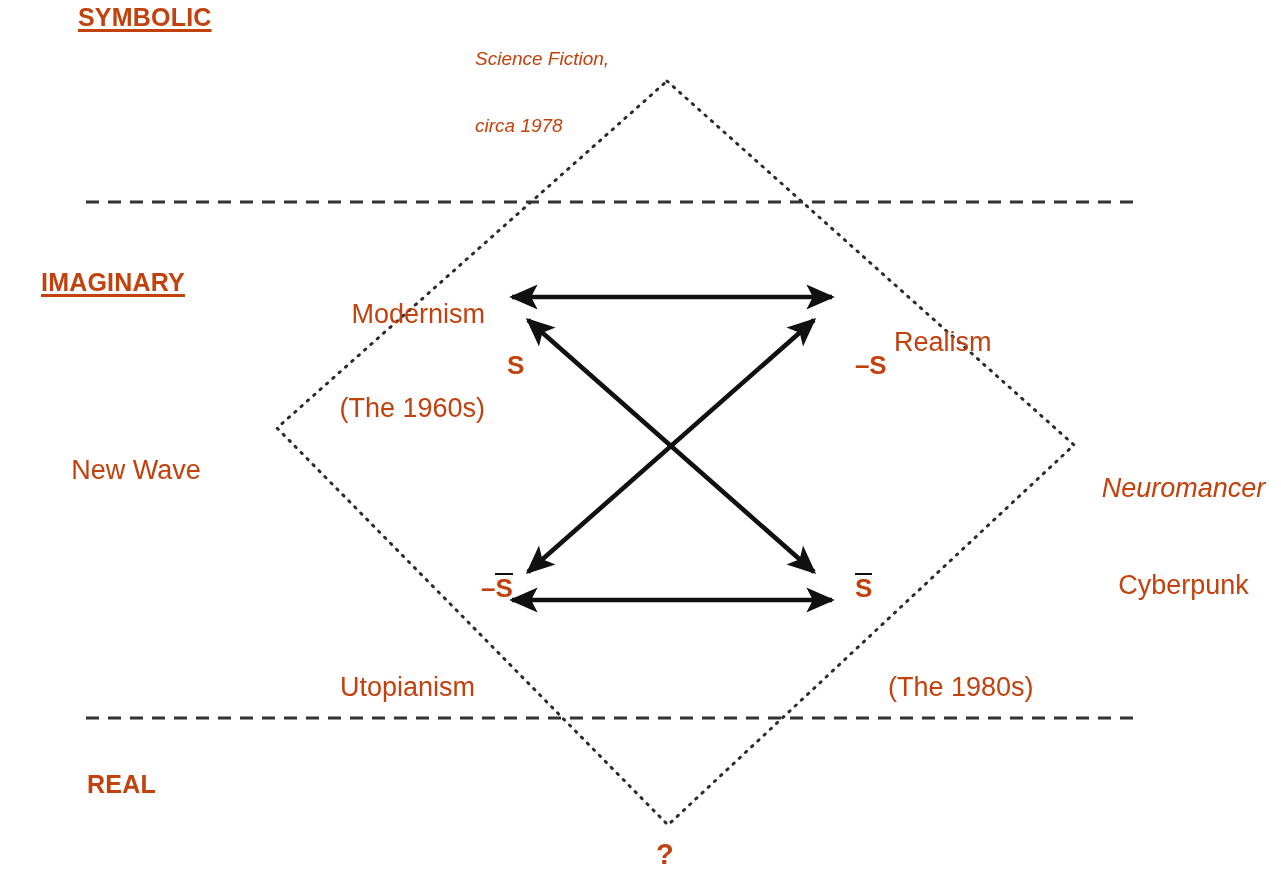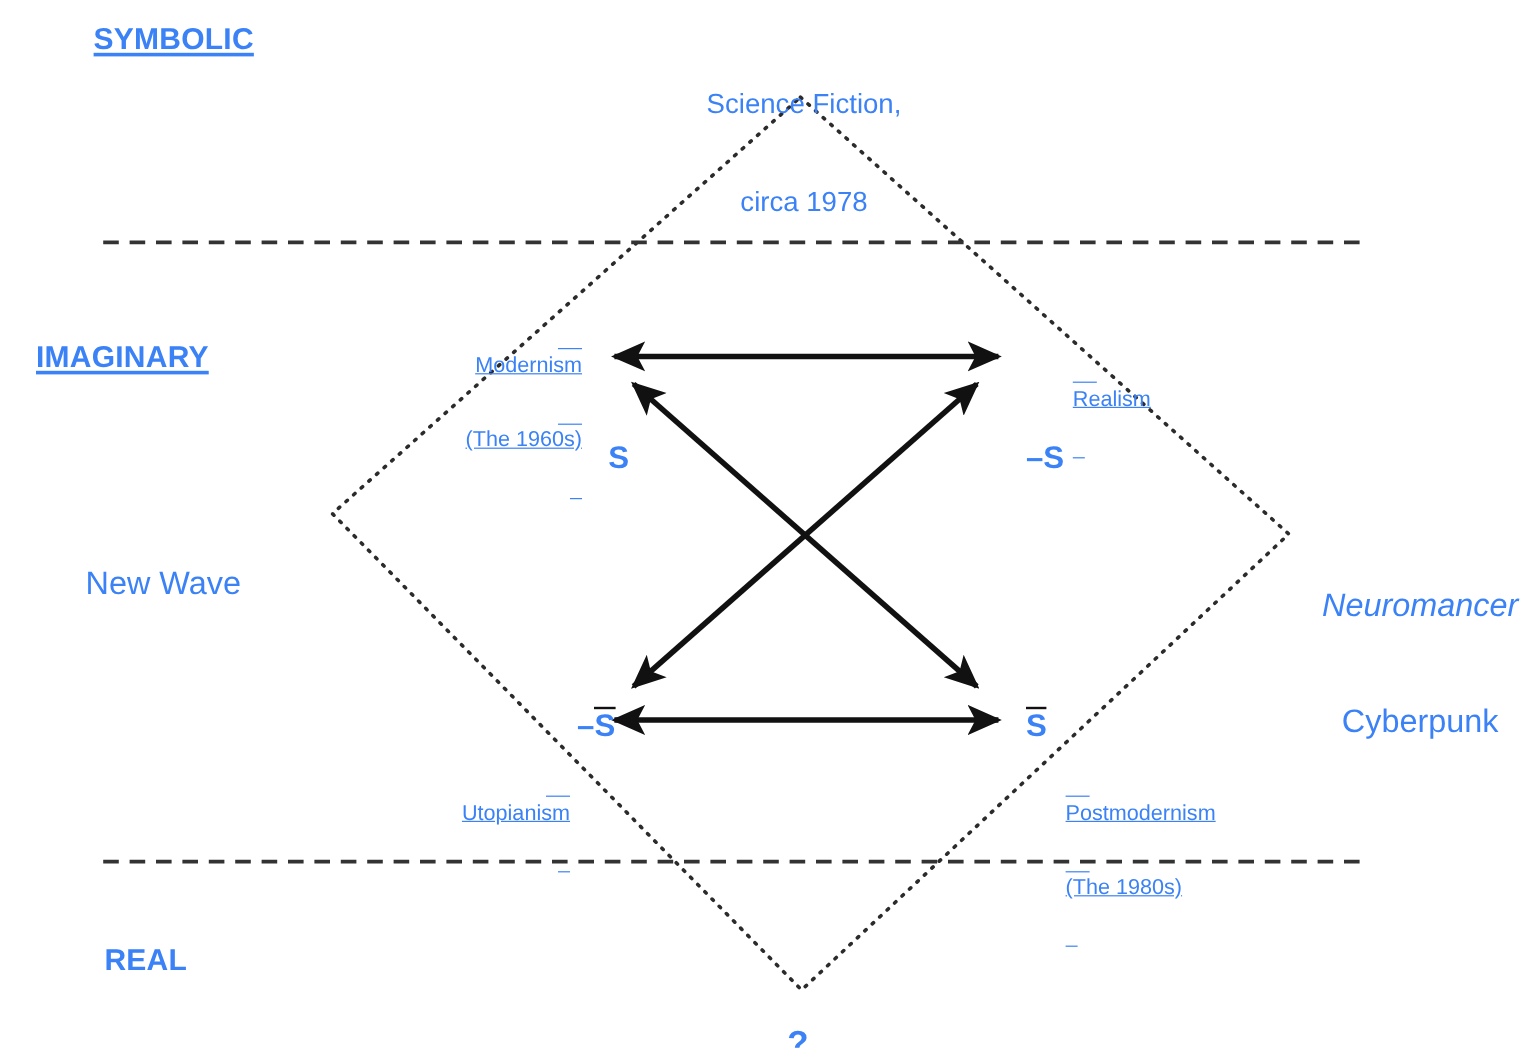--- a/index.html
+++ b/index.html
@@ -22,59 +22,58 @@
     position: absolute;
     left: 0;
     top: 0;
     width: 1281px;
     height: 874px;
   }
   .lbl {
     position: absolute;
     white-space: pre;
     line-height: 1.16;
-    color: #3b82f6;
-    margin-top: 16px;
+    color: #c2410c;
   }
   .zone-label {
     font-size: 25px;
     font-weight: bold;
     letter-spacing: 0.2px;
   }
   .zone-underline {
     text-decoration: underline;
     text-underline-offset: 3px;
     text-decoration-thickness: 2.5px;
   }
   .node-label {
-    font-size: 18px;
+    font-size: 27px;
     text-align: center;
-    text-decoration: underline;
   }
   .corner-term {
     font-size: 26px;
     font-weight: bold;
   }
   .corner-term .ovl {
     border-top: 2.5px solid #111111;
     padding-top: 0px;
     display: inline-block;
     line-height: 1.0;
   }
   .work-block {
     font-size: 27px;
     line-height: 1.2;
   }
   .work-title {
     font-style: italic;
   }
   .caption-top {
-    font-size: 23px;
-    text-align: center;
+    font-size: 19px;
+    text-align: left;
     line-height: 1.18;
+    font-style: italic;
   }
   .qmark {
     font-size: 29px;
     font-weight: bold;
   }
   .c { text-align: center; }
   .r { text-align: right; }
   .l { text-align: left; }
 </style>
 </head>
@@ -101,21 +100,21 @@
     <g stroke="#111111" stroke-width="4.6" fill="none">
       <line x1="512" y1="297" x2="832" y2="297" marker-start="url(#arrowEnd)" marker-end="url(#arrowEnd)"></line>
       <line x1="512" y1="600" x2="832" y2="600" marker-start="url(#arrowEnd)" marker-end="url(#arrowEnd)"></line>
       <line x1="528" y1="320" x2="814" y2="572" marker-start="url(#arrowEnd)" marker-end="url(#arrowEnd)"></line>
       <line x1="528" y1="572" x2="814" y2="320" marker-start="url(#arrowEnd)" marker-end="url(#arrowEnd)"></line>
     </g>
   </svg>
 
   <div class="lbl zone-label zone-underline" style="left:78px; top:3px;">SYMBOLIC</div>
 
-  <div class="lbl zone-label zone-underline" style="left:30px; top:268px;">IMAGINARY</div>
+  <div class="lbl zone-label zone-underline" style="left:41px; top:268px;">IMAGINARY</div>
 
   <div class="lbl zone-label" style="left:87px; top:770px;">REAL</div>
 
   <div class="lbl caption-top" style="left:475px; top:3px; width:390px;">
     <div>Science Fiction,</div>
     <div>circa 1978</div>
   </div>
 
   <div class="lbl node-label r" style="left:210px; top:236px; width:275px;">
     <div>Modernism</div>
@@ -124,21 +123,20 @@
 
   <div class="lbl node-label l" style="left:894px; top:264px; width:250px;">
     <div>Realism</div>
   </div>
 
   <div class="lbl node-label r" style="left:230px; top:609px; width:245px;">
     <div>Utopianism</div>
   </div>
 
   <div class="lbl node-label l" style="left:888px; top:609px; width:290px;">
-    <div>Postmodernism</div>
     <div>(The 1980s)</div>
   </div>
 
   <div class="lbl corner-term" style="left:478px; top:320px;">
     <span>S</span>
   </div>
 
   <div class="lbl corner-term" style="left:826px; top:320px;">
     <span>–S</span>
   </div>

